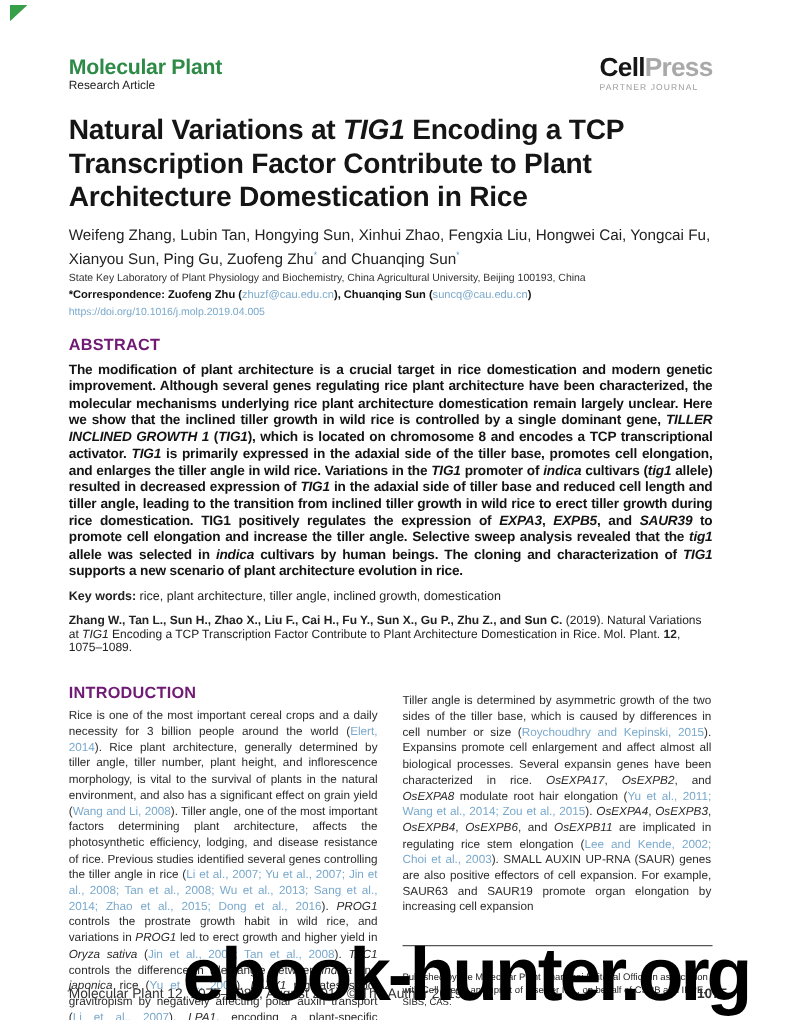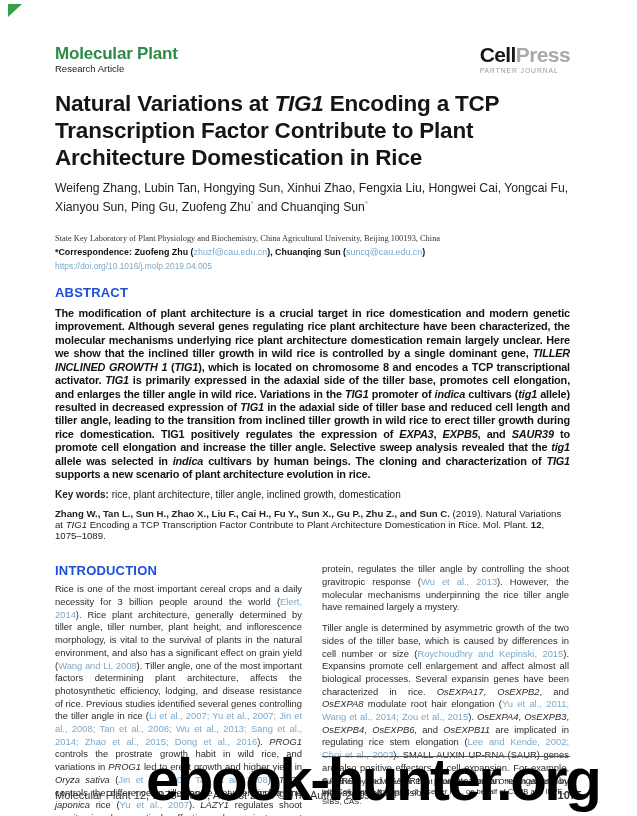--- a/index.html
+++ b/index.html
@@ -17,26 +17,26 @@
   .journal-name{font-size:17px;font-weight:700;color:#2e8b47;letter-spacing:-0.2px;line-height:19px;}
   .article-type{font-size:9.5px;color:#222;line-height:11px;}
   .publisher{text-align:left;}
   .wordmark{font-size:21px;font-weight:800;letter-spacing:-0.6px;line-height:21px;}
   .wordmark .cell{color:#161616;}
   .wordmark .press{color:#a9a9a9;}
   .partner{font-size:6.8px;color:#999;letter-spacing:0.9px;margin-top:2px;}
   
   .title{margin:16px 0 0 0;font-size:22.5px;line-height:27px;font-weight:700;color:#151515;letter-spacing:-0.2px;}
   .authors{margin:9px 0 0 0;font-size:12.2px;line-height:16px;color:#222;}
-  .affiliation{margin:19px 0 0 0;font-size:8.4px;color:#333;line-height:10px;font-family:Liberation Serif, serif;}
+  .affiliation{margin:2px 0 0 0;font-size:8.4px;color:#333;line-height:10px;}
   .correspondence{margin:3px 0 0 0;font-size:8.9px;color:#111;line-height:11px;}
   .doi{margin:3px 0 0 0;font-size:8.4px;color:#7aa9cc;line-height:10px;}
   
   .abstract{margin-top:14px;}
-  .sec-heading{margin:0;font-size:13px;font-weight:700;color:#1d4ed8;line-height:15px;letter-spacing:0.2px;}
+  .sec-heading{margin:0;font-size:13px;font-weight:700;color:#701a75;line-height:15px;letter-spacing:0.2px;}
   .abs-body{
     margin:7px 0 0 0;font-size:10.9px;font-weight:700;line-height:13.4px;
     text-align:justify;color:#131313;letter-spacing:-0.15px;
   }
   .keywords{margin:8px 0 0 0;font-size:10px;color:#222;line-height:12px;}
   .citation{margin:7px 0 0 0;font-size:9.6px;line-height:11px;color:#222;}
   
   .intro{margin-top:22px;display:flex;gap:20px;}
   .col{width:247px;}
   .col .sec-heading{margin-bottom:5px;}
@@ -95,21 +95,20 @@
       <p class="keywords"><span class="seg-b">Key words: </span><span>rice, plant architecture, tiller angle, inclined growth, domestication</span></p>
       <p class="citation"><span class="seg-b">Zhang W., Tan L., Sun H., Zhao X., Liu F., Cai H., Fu Y., Sun X., Gu P., Zhu Z., and Sun C.</span><span> (2019). Natural Variations at </span><span class="seg-i">TIG1</span><span> Encoding a TCP Transcription Factor Contribute to Plant Architecture Domestication in Rice. Mol. Plant. </span><span class="seg-b">12</span><span>, 1075–1089.</span></p>
     </section>
 
     <section class="intro">
       <div class="col">
         <h2 class="sec-heading">INTRODUCTION</h2>
         <p class="body-text"><span>Rice is one of the most important cereal crops and a daily necessity for 3 billion people around the world (</span><span class="seg-l">Elert, 2014</span><span>). Rice plant architecture, generally determined by tiller angle, tiller number, plant height, and inflorescence morphology, is vital to the survival of plants in the natural environment, and also has a significant effect on grain yield (</span><span class="seg-l">Wang and Li, 2008</span><span>). Tiller angle, one of the most important factors determining plant architecture, affects the photosynthetic efficiency, lodging, and disease resistance of rice. Previous studies identified several genes controlling the tiller angle in rice (</span><span class="seg-l">Li et al., 2007; Yu et al., 2007; Jin et al., 2008; Tan et al., 2008; Wu et al., 2013; Sang et al., 2014; Zhao et al., 2015; Dong et al., 2016</span><span>). </span><span class="seg-i">PROG1</span><span> controls the prostrate growth habit in wild rice, and variations in </span><span class="seg-i">PROG1</span><span> led to erect growth and higher yield in </span><span class="seg-i">Oryza sativa</span><span> (</span><span class="seg-l">Jin et al., 2008; Tan et al., 2008</span><span>). </span><span class="seg-i">TAC1</span><span> controls the difference in tiller angle between </span><span class="seg-i">indica</span><span> and </span><span class="seg-i">japonica</span><span> rice (</span><span class="seg-l">Yu et al., 2007</span><span>). </span><span class="seg-i">LAZY1</span><span> regulates shoot gravitropism by negatively affecting polar auxin transport (</span><span class="seg-l">Li et al., 2007</span><span>). </span><span class="seg-i">LPA1</span><span>, encoding a plant-specific INDETERMINATE DOMAIN</span></p>
       </div>
       <div class="col">
-        <p class="body-text"><span>protein, regulates the tiller angle by controlling the shoot gravitropic response (</span><span class="seg-l">Wu et al., 2013</span><span>). However, the molecular mechanisms underpinning the rice tiller angle have remained largely a mystery.</span></p>
         <p class="body-text p2"><span>Tiller angle is determined by asymmetric growth of the two sides of the tiller base, which is caused by differences in cell number or size (</span><span class="seg-l">Roychoudhry and Kepinski, 2015</span><span>). Expansins promote cell enlargement and affect almost all biological processes. Several expansin genes have been characterized in rice. </span><span class="seg-i">OsEXPA17</span><span>, </span><span class="seg-i">OsEXPB2</span><span>, and </span><span class="seg-i">OsEXPA8</span><span> modulate root hair elongation (</span><span class="seg-l">Yu et al., 2011; Wang et al., 2014; Zou et al., 2015</span><span>). </span><span class="seg-i">OsEXPA4</span><span>, </span><span class="seg-i">OsEXPB3</span><span>, </span><span class="seg-i">OsEXPB4</span><span>, </span><span class="seg-i">OsEXPB6</span><span>, and </span><span class="seg-i">OsEXPB11</span><span> are implicated in regulating rice stem elongation (</span><span class="seg-l">Lee and Kende, 2002; Choi et al., 2003</span><span>). SMALL AUXIN UP-RNA (SAUR) genes are also positive effectors of cell expansion. For example, SAUR63 and SAUR19 promote organ elongation by increasing cell expansion</span></p>
       </div>
     </section>
 
   </div>
 
   <div class="pub-note">Published by the Molecular Plant Shanghai Editorial Office in association with Cell Press, an imprint of Elsevier Inc., on behalf of CSPB and IPPE, SIBS, CAS.</div>
 
   <div class="page-footer">
     <span class="footer-left">Molecular Plant 12, 1075–1089, August 2019 © The Author 2019.</span>

